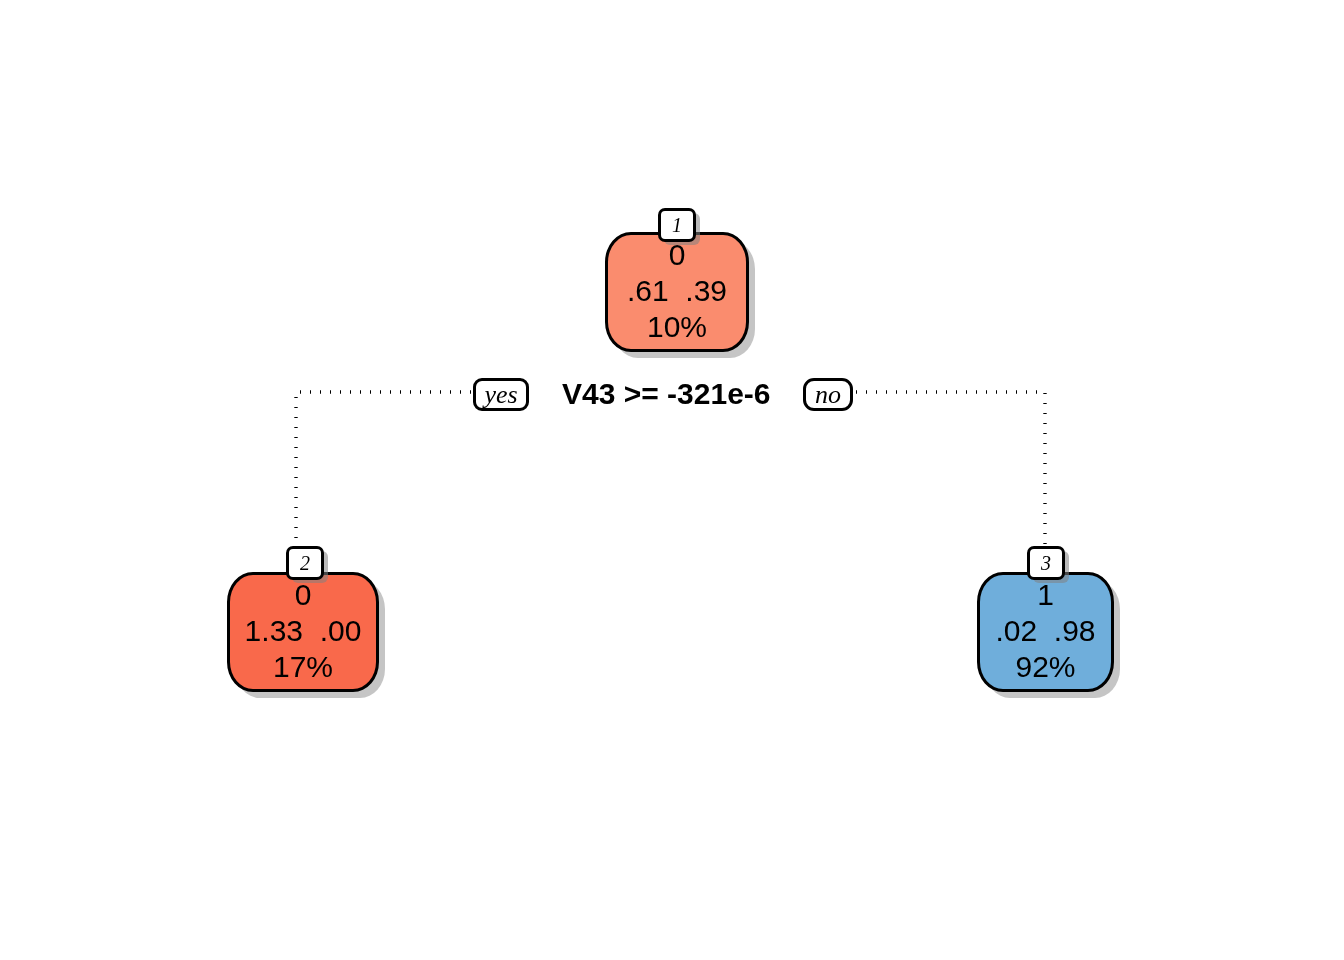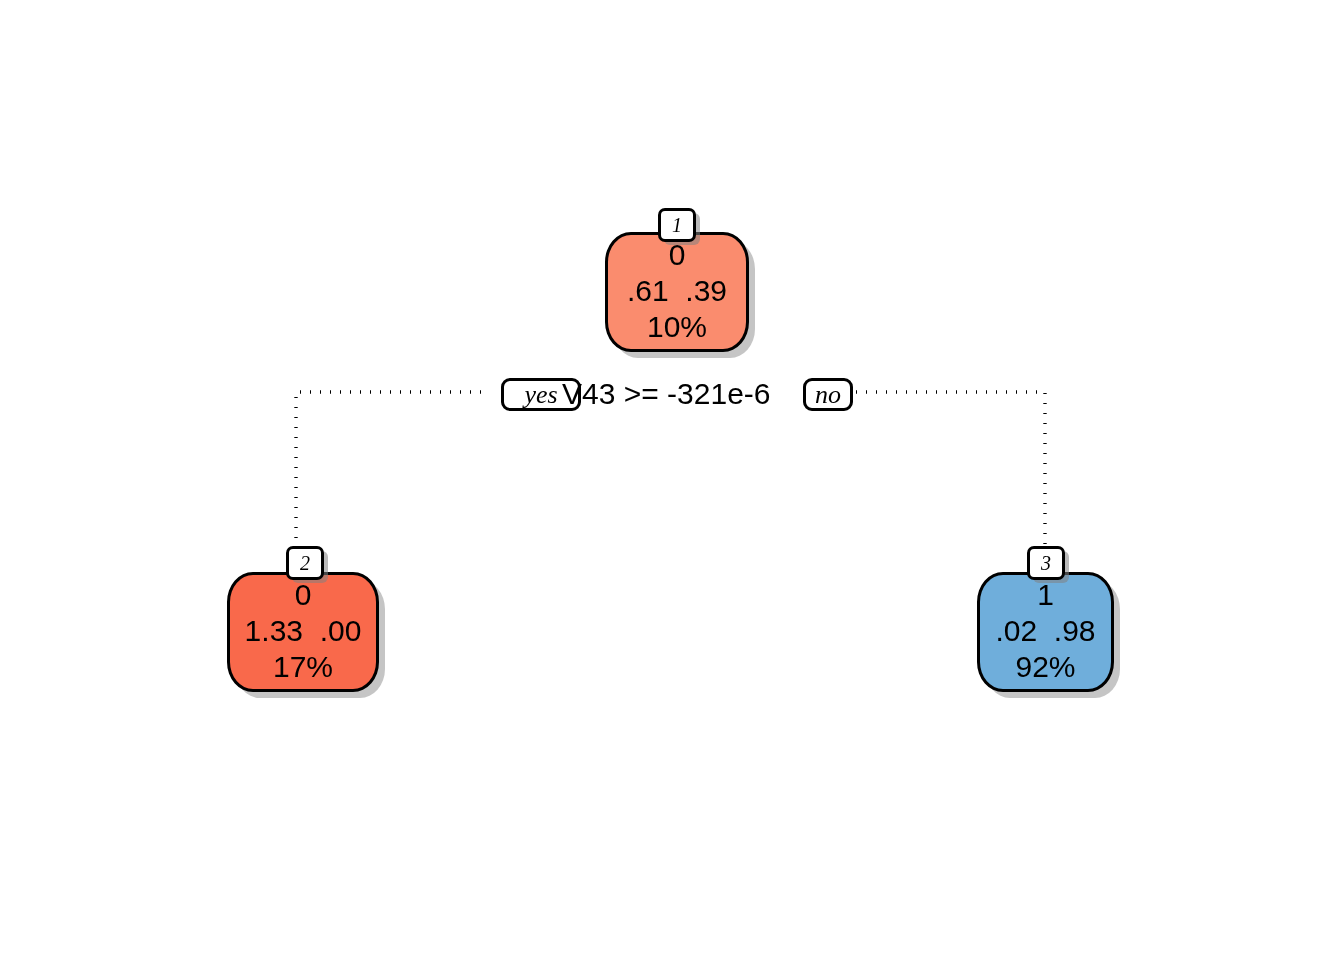--- a/index.html
+++ b/index.html
@@ -74,21 +74,21 @@
     font-family: "Liberation Sans", sans-serif;
   }
   .node-line.cls { margin-top: -2px; }
   .node-line.probs { letter-spacing: 0px; }
   .node-line.pct { }
 
   
   .split-label {
     position: absolute;
     font-size: 30px;
-    font-weight: normal;
+    font-weight: bold;
     line-height: 30px;
     white-space: nowrap;
     color: #000000;
     z-index: 4;
   }
 
   .yesno-box {
     position: absolute;
     border: 3px solid #000000;
     border-radius: 9px;
@@ -121,29 +121,29 @@
   <div class="node-badge" style="left:658px; top:208px;">
     <span>1</span>
   </div>
   <div class="node-body" style="left:605px; top:232px; width:144px; height:120px; background:#fa8c6e;">
     <div class="node-line cls">0</div>
     <div class="node-line probs">.61  .39</div>
     <div class="node-line pct">10%</div>
   </div>
 </div>
 
-<div class="yesno-box" style="left:501px; top:378px; width:80px; height:33px;">
+<div class="yesno-box" style="left:473px; top:378px; width:56px; height:33px;">
   <span>yes</span>
 </div>
 
 <div class="split-label" style="left:562px; top:379px;">
   <span>V43 &gt;= -321e-6</span>
 </div>
 
-<div class="yesno-box" style="left:803px; top:378px; width:50px; height:33px;">
+<div class="yesno-box" style="left:803px; top:378px; width:50px; height:33px;border-radius:11px;">
   <span>no</span>
 </div>
 
 <div class="node">
   <div class="node-badge" style="left:286px; top:546px;">
     <span>2</span>
   </div>
   <div class="node-body" style="left:227px; top:572px; width:152px; height:120px; background:#f9694b;">
     <div class="node-line cls">0</div>
     <div class="node-line probs">1.33  .00</div>

